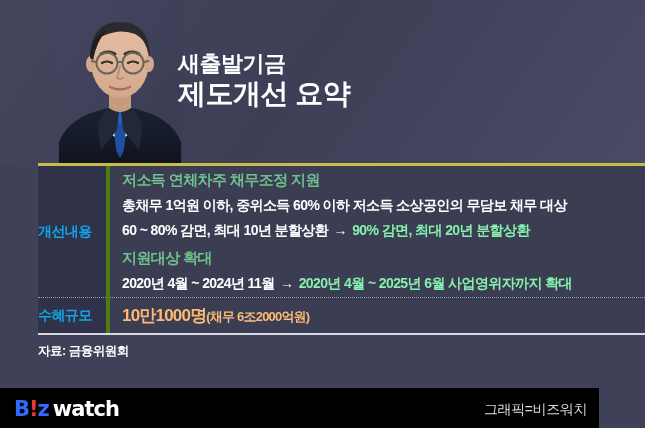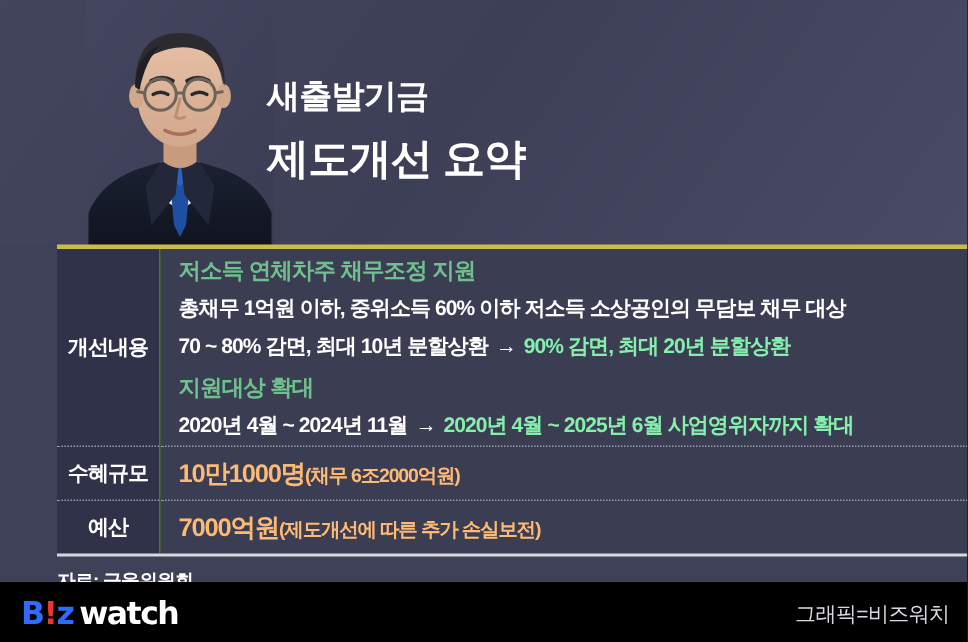--- a/index.html
+++ b/index.html
@@ -48,21 +48,21 @@
     font-size: 22px;
     font-weight: bold;
     letter-spacing: -0.5px;
     display: block;
   }
   .hero-title .line2 {
     font-size: 28px;
     font-weight: bold;
     letter-spacing: -0.5px;
     display: block;
-    margin-top: 16px;
+    margin-top: 4px;
   }
 
   
   .table-wrap {
     position: absolute;
     left: 38px;
     top: 163px;
     width: 607px;
   }
   .rule-top {
@@ -77,26 +77,26 @@
     background: #343649;
   }
   .tbl td {
     vertical-align: middle;
     padding: 0;
     margin-top: 44px;
   }
   .col-label {
     width: 68px;
     background: #30324a;
-    color: #ffffff;
+    color: #0ea5e9;
     font-size: 14px;
     font-weight: bold;
-    text-align: center;
+    text-align: left;
     letter-spacing: -0.6px;
-    border-right: 1px solid #4d7c0f;
+    border-right: 4px solid #4d7c0f;
   }
   .col-value {
     background: #3b3d53;
     padding-left: 12px !important;
   }
   .dotted-row {
     border-top: 1px dotted #9a9cb0;
   }
 
   .sub-green {
@@ -148,21 +148,21 @@
     font-weight: bold;
     letter-spacing: -0.5px;
     padding-top: 8px;
   }
 
   
   .footer {
     position: absolute;
     left: 0;
     bottom: 0;
-    width: 645px;
+    width: 599px;
     height: 40px;
     background: #000000;
   }
   .logo {
     position: absolute;
     left: 14px;
     top: 9px;
     font-size: 21px;
     font-weight: bold;
     letter-spacing: -1px;
@@ -260,21 +260,21 @@
 
         <tr>
           <td class="col-label">개선내용</td>
           <td class="col-value">
 
             <div class="sub-green">저소득 연체차주 채무조정 지원</div>
 
             <div class="body-line">총채무 1억원 이하, 중위소득 60% 이하 저소득 소상공인의 무담보 채무 대상</div>
 
             <div class="body-line">
-              <span>70 ~ 80% 감면, 최대 10년 분할상환</span>
+              <span>60 ~ 80% 감면, 최대 10년 분할상환</span>
               <span class="arrow">→</span>
               <span class="hl-yellow">90% 감면, 최대 20년 분할상환</span>
             </div>
 
             <div class="sub-green">지원대상 확대</div>
 
             <div class="body-line">
               <span>2020년 4월 ~ 2024년 11월</span>
               <span class="arrow">→</span>
               <span class="hl-yellow">2020년 4월 ~ 2025년 6월 사업영위자까지 확대</span>
@@ -285,28 +285,20 @@
 
         <tr class="dotted-row">
           <td class="col-label">수혜규모</td>
           <td class="col-value">
             <div class="big-value">
               <span>10만1000명</span><span class="sub">(채무 6조2000억원)</span>
             </div>
           </td>
         </tr>
 
-        <tr class="dotted-row">
-          <td class="col-label">예산</td>
-          <td class="col-value">
-            <div class="big-value">
-              <span>7000억원</span><span class="sub">(제도개선에 따른 추가 손실보전)</span>
-            </div>
-          </td>
-        </tr>
       </tbody>
     </table>
 
     <div class="rule-bottom"></div>
 
     <div class="source">자료: 금융위원회</div>
   </div>
 
   <div class="footer">
     <div class="logo">

